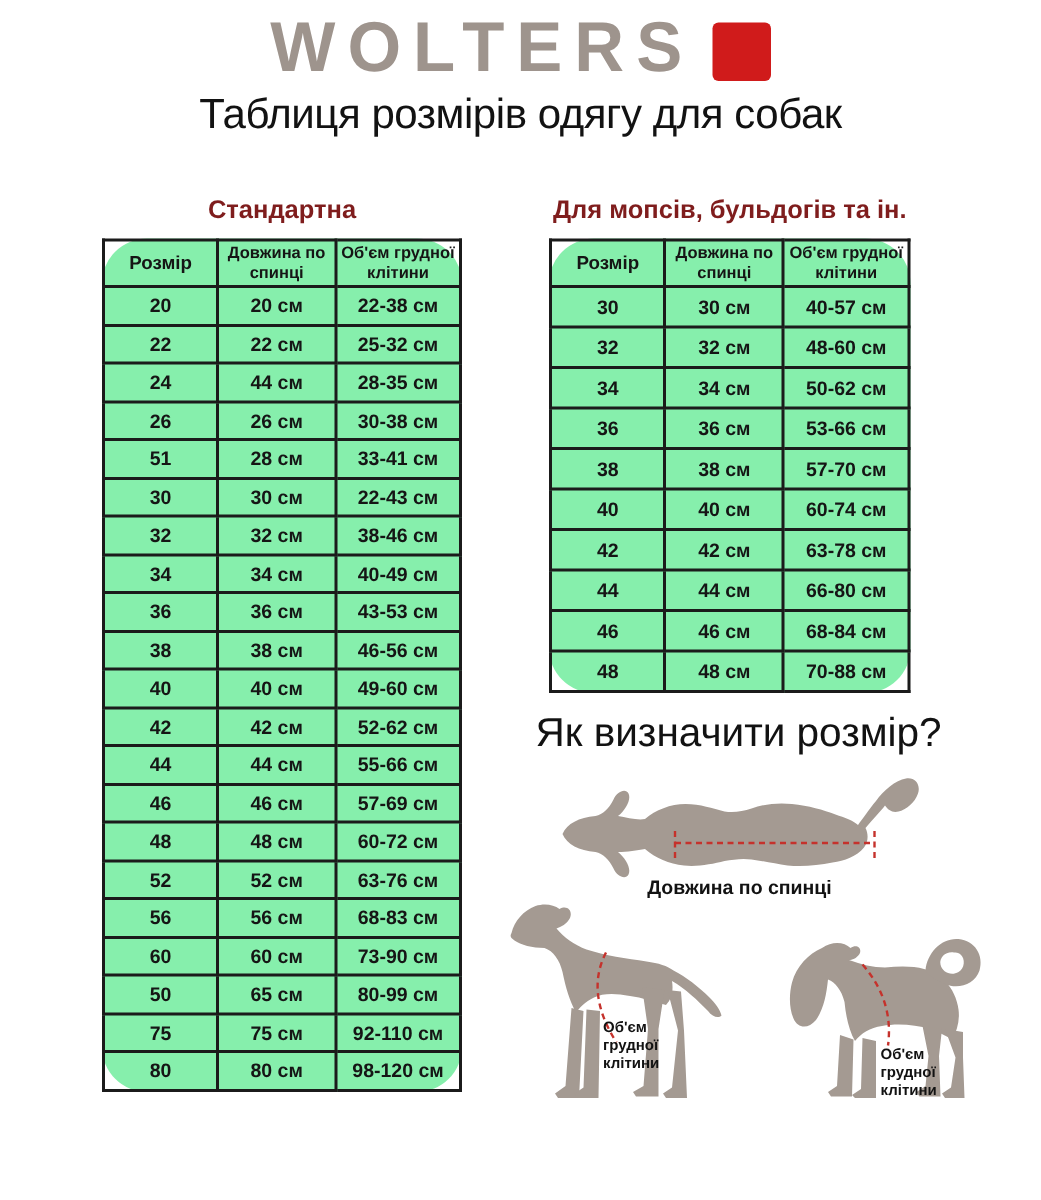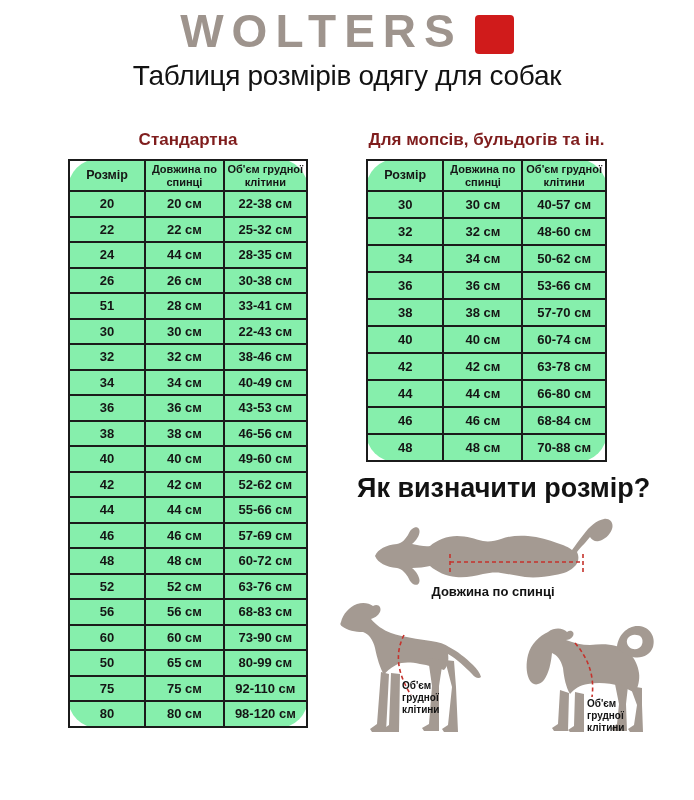--- a/index.html
+++ b/index.html
@@ -38,21 +38,21 @@
   }
   .size-table th{font-size:11px;line-height:1.15;height:29px;}
   .size-table th.c1{font-size:12.5px;}
   .table-block.left  .size-table td{font-size:13px;height:23.5px;}
   .table-block.right .size-table td{font-size:13px;height:25px;}
   col.c1{width:32%;} col.c2{width:33%;} col.c3{width:35%;}
 
   
   .howto{position:absolute;left:333px;top:468px;width:361px;height:332px;}
   .howto-title{
-    font-size:27px;font-weight:bold;color:#121212;margin:6px 0 0 24px;line-height:1.05;
+    font-size:27px;font-weight:normal;color:#121212;margin:6px 0 0 24px;line-height:1.05;
   }
   .svg-abs{position:absolute;}
   #dog-top{left:40px;top:48px;}
   #dog-side{left:0px;top:130px;}
   #dog-bulldog{left:189px;top:152px;}
   .back-length-label{
     position:absolute;left:40px;top:116px;width:240px;text-align:center;
     font-size:13px;font-weight:bold;color:#121212;
   }
   .chest-label{

